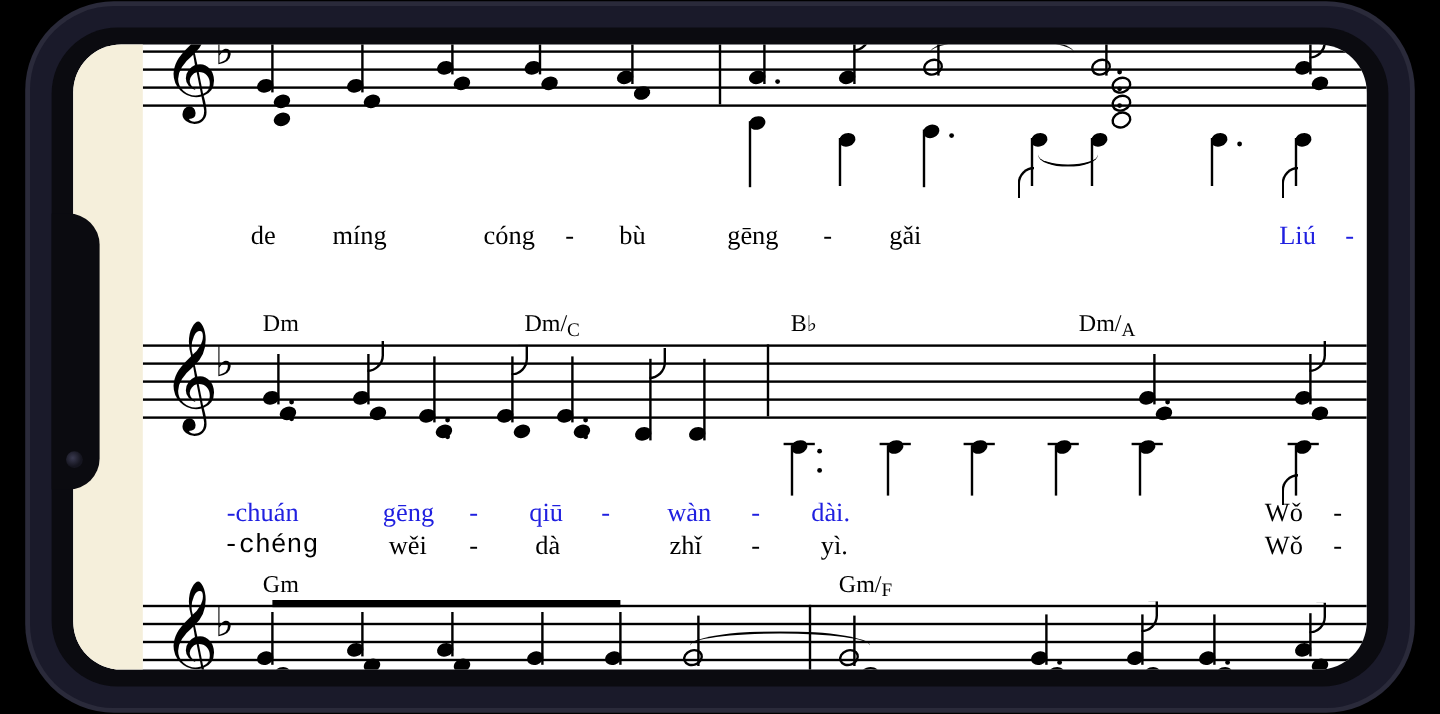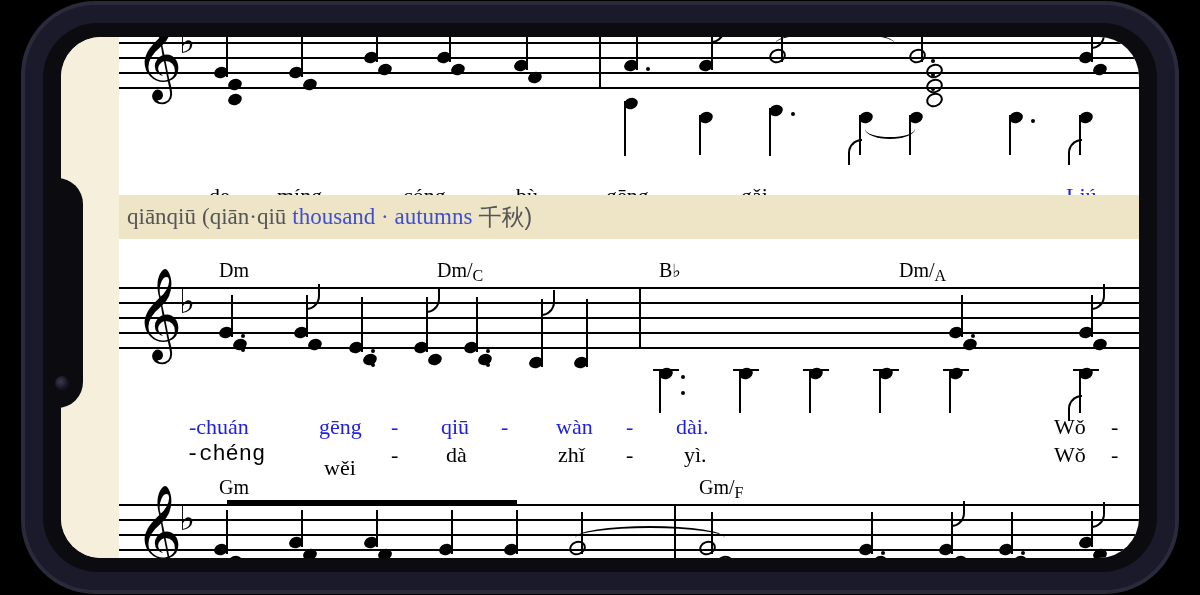--- a/index.html
+++ b/index.html
@@ -358,27 +358,20 @@
           <span class="lyric" style="left:342px; top:146px;">cóng</span>
           <span class="hyphen" style="left:410px; top:146px;">-</span>
           <span class="lyric" style="left:455px; top:146px;">bù</span>
           <span class="lyric" style="left:545px; top:146px;">gēng</span>
           <span class="hyphen" style="left:625px; top:146px;">-</span>
           <span class="lyric" style="left:680px; top:146px;">gǎi</span>
           <span class="lyric lyric-blue" style="left:1005px; top:146px;">Liú</span>
           <span class="hyphen lyric-blue" style="left:1060px; top:146px;">-</span>
         </div>
 
-        <div class="definition-strip">
-          <span>qiānqiū</span>
-          <span style="width:6px;"></span>
-          <span>(qiān·qiū</span>
-          <span class="gloss">thousand · autumns</span>
-          <span class="cjk">千秋)</span>
-        </div>
 
         <div class="staff-row" style="top:250px;">
 
           <div class="chord-label" style="left:100px;"><span>Dm</span></div>
           <div class="chord-label" style="left:318px;"><span>Dm/</span><span class="slash">C</span></div>
           <div class="chord-label" style="left:540px;"><span class="bflat">B</span></div>
           <div class="chord-label" style="left:780px;"><span>Dm/</span><span class="slash">A</span></div>
 
           <div class="staff-lines">
             <div class="line" style="top:0px;"></div>
@@ -489,21 +482,21 @@
           <span class="lyric lyric-blue" style="left:380px; top:377px;">qiū</span>
           <span class="hyphen lyric-blue" style="left:440px; top:377px;">-</span>
           <span class="lyric lyric-blue" style="left:495px; top:377px;">wàn</span>
           <span class="hyphen lyric-blue" style="left:565px; top:377px;">-</span>
           <span class="lyric lyric-blue" style="left:615px; top:377px;">dài.</span>
           <span class="lyric" style="left:993px; top:377px;">Wǒ</span>
           <span class="hyphen" style="left:1050px; top:377px;">-</span>
         </div>
         <div>
           <span class="lyric" style="left:125px; top:405px;font-family:Liberation Mono, monospace;">-chéng</span>
-          <span class="lyric" style="left:263px; top:418px;">wěi</span>
+          <span class="lyric" style="left:263px; top:405px;">wěi</span>
           <span class="hyphen" style="left:330px; top:405px;">-</span>
           <span class="lyric" style="left:385px; top:405px;">dà</span>
           <span class="lyric" style="left:497px; top:405px;">zhǐ</span>
           <span class="hyphen" style="left:565px; top:405px;">-</span>
           <span class="lyric" style="left:623px; top:405px;">yì.</span>
           <span class="lyric" style="left:993px; top:405px;">Wǒ</span>
           <span class="hyphen" style="left:1050px; top:405px;">-</span>
         </div>
 
         <div class="staff-row" style="top:467px;">

